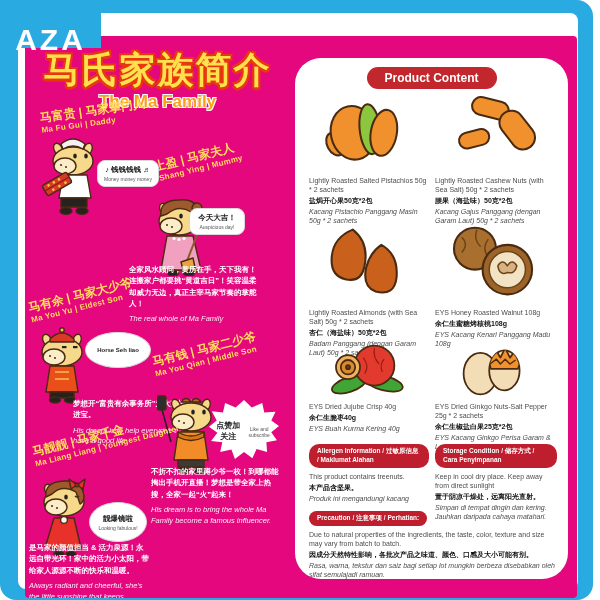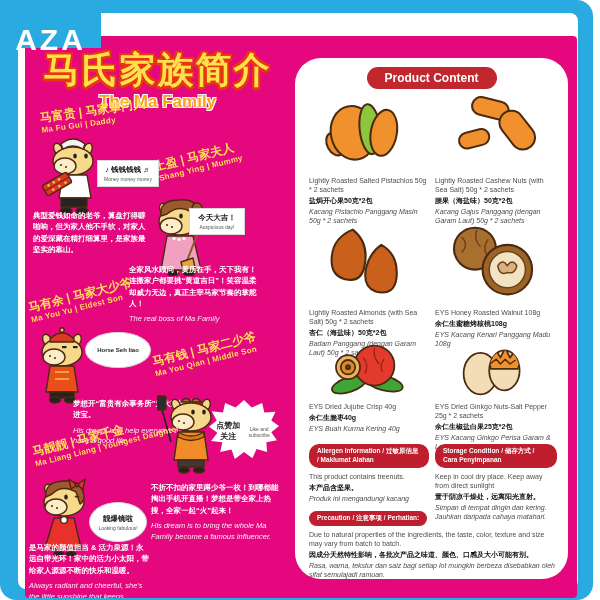--- a/index.html
+++ b/index.html
@@ -18,21 +18,21 @@
   
   .title { left:15px; top:10px; width:235px; text-align:center; font-size:36px; font-weight:bold;
            color:#FFE14D; letter-spacing:2px;
            text-shadow:2px 2px 0 #E8380D,-2px 2px 0 #E8380D,2px -2px 0 #E8380D,-2px -2px 0 #E8380D,0 3px 0 #E8380D; }
   .subtitle { left:15px; top:56px; width:235px; text-align:center; font-size:17px; font-weight:bold;
               color:#F9A11B; text-shadow:1px 1px 0 #fff,-1px 1px 0 #fff,1px -1px 0 #fff,-1px -1px 0 #fff; }
   .char-name { color:#FFDE59; font-weight:bold; font-size:12px; line-height:1.15; transform-origin:left top; white-space:nowrap; }
   .char-name .en { display:block; font-size:8px; letter-spacing:.3px; }
   .desc { color:#fff; font-size:7.5px; font-weight:bold; line-height:1.5; }
   .desc-en { color:rgba(255,255,255,.93); font-size:7.5px; font-style:italic; font-weight:normal; line-height:1.45; margin-top:5px; }
-  .bubble { background:#fff; border:1px solid #d8d8d8; border-radius:0; text-align:center; padding:4px 4px; z-index:3; }
+  .bubble { background:#fff; border:1px solid #d8d8d8; border-radius:8px; text-align:center; padding:4px 4px; z-index:3; }
   .bubble .cn { display:block; font-size:7.5px; font-weight:bold; color:#222; }
   .bubble .en { display:block; font-size:5px; color:#555; margin-top:1px; }
   .cloud { border-radius:50%; display:flex; flex-direction:column; align-items:center; justify-content:center; }
   .burst { border:none; border-radius:0; display:flex; flex-direction:row; align-items:center; justify-content:center;
            clip-path:polygon(50% 0%,61% 12%,76% 5%,79% 20%,95% 19%,89% 33%,100% 42%,89% 52%,97% 65%,82% 68%,83% 84%,68% 79%,62% 94%,50% 84%,37% 95%,32% 80%,16% 84%,19% 68%,3% 66%,12% 53%,0% 43%,11% 33%,4% 18%,20% 20%,23% 5%,38% 12%); }
   .burst .cn { font-size:8px; }
 
   
   .panel { left:270px; top:22px; width:273px; height:521px; background:#fff; border-radius:26px; overflow:hidden; }
   .pc-pill { top:9px; left:50%; transform:translateX(-50%); background:#C1272D; color:#fff;
@@ -90,21 +90,20 @@
       <rect x="20" y="62" width="26" height="9" fill="#26221F"></rect>
       <ellipse cx="25" cy="75" rx="6" ry="3.4" fill="#26221F"></ellipse>
       <ellipse cx="41" cy="75" rx="6" ry="3.4" fill="#26221F"></ellipse>
     </g>
   </svg>
   <div class="abs bubble" style="left:72px; top:124px; width:62px;">
     <span class="cn">♪ 钱钱钱钱 ♬</span>
     <span class="en">Money money money</span>
   </div>
   <div class="abs" style="left:8px; top:174px; width:114px;">
-    <div class="desc">典型爱钱如命的老爷，算盘打得噼啪响，但为家人他不手软，对家人的爱深藏在精打细算里，是家族最坚实的靠山。</div>
   </div>
 
   <div class="abs char-name" style="left:116px; top:128px; transform:rotate(-14deg);">
     <span>马上盈 | 马家夫人</span>
     <span class="en">Ma Shang Ying | Mummy</span>
   </div>
   <svg class="abs" style="left:122px; top:160px;" width="66" height="80" viewBox="0 0 66 80">
     <g class="ol-thin" fill="none">
       <ellipse cx="17" cy="13" rx="4" ry="6" fill="#F7D98C" transform="rotate(-25 17 13)"></ellipse>
       <ellipse cx="47" cy="13" rx="4" ry="6" fill="#F7D98C" transform="rotate(20 47 13)"></ellipse>
@@ -127,21 +126,21 @@
       <ellipse cx="26" cy="77" rx="5.5" ry="3" fill="#26221F"></ellipse>
       <ellipse cx="42" cy="77" rx="5.5" ry="3" fill="#26221F"></ellipse>
     </g>
   </svg>
   <div class="abs bubble" style="left:164px; top:172px; width:56px;">
     <span class="cn">今天大吉！</span>
     <span class="en">Auspicious day!</span>
   </div>
   <div class="abs" style="left:104px; top:228px; width:132px;">
     <div class="desc">全家风水顾问，黄历在手，天下我有！连搬家户都要挑“黄道吉日”！笑容温柔却威力无边，真正主宰马家节奏的掌舵人！</div>
-    <div class="desc-en">The real boss of Ma Family</div>
+    <div class="desc-en">The real whole of Ma Family</div>
   </div>
 
   <div class="abs char-name" style="left:2px; top:266px; transform:rotate(-14deg);">
     <span>马有余 | 马家大少爷</span>
     <span class="en">Ma You Yu | Eldest Son</span>
   </div>
   <svg class="abs" style="left:6px; top:290px;" width="64" height="78" viewBox="0 0 64 78">
     <g class="ol-thin" fill="none">
       <ellipse cx="16" cy="14" rx="4" ry="6" fill="#F7D98C" transform="rotate(-25 16 14)"></ellipse>
       <ellipse cx="46" cy="14" rx="4" ry="6" fill="#F7D98C" transform="rotate(20 46 14)"></ellipse>
@@ -192,21 +191,21 @@
       <path d="M21,42 Q34,50 47,42 L47,47 Q34,54 21,47 Z" fill="#D97716"></path>
       <rect x="21" y="70" width="26" height="7" fill="#3a3a3a"></rect>
       <ellipse cx="27" cy="80" rx="5.5" ry="3" fill="#26221F"></ellipse>
       <ellipse cx="42" cy="80" rx="5.5" ry="3" fill="#26221F"></ellipse>
     </g>
   </svg>
   <div class="abs bubble burst" style="left:184px; top:364px; width:70px; height:62px;">
     <span class="cn">点赞加关注</span>
     <span class="en">Like and subscribe</span>
   </div>
-  <div class="abs" style="left:126px; top:430px; width:132px;margin-top:16px;">
+  <div class="abs" style="left:126px; top:430px; width:132px;">
     <div class="desc">不折不扣的家里蹲少爷一枚！到哪都能掏出手机开直播！梦想是带全家上热搜，全家一起“火”起来！</div>
     <div class="desc-en">His dream is to bring the whole Ma Family become a famous influencer.</div>
   </div>
 
   <div class="abs char-name" style="left:6px; top:410px; transform:rotate(-14deg);">
     <span>马靓靓 | 马家千金</span>
     <span class="en">Ma Liang Liang | Youngest Daughter</span>
   </div>
   <svg class="abs" style="left:8px; top:440px;" width="64" height="80" viewBox="0 0 64 80">
     <g class="ol-thin" fill="none">

